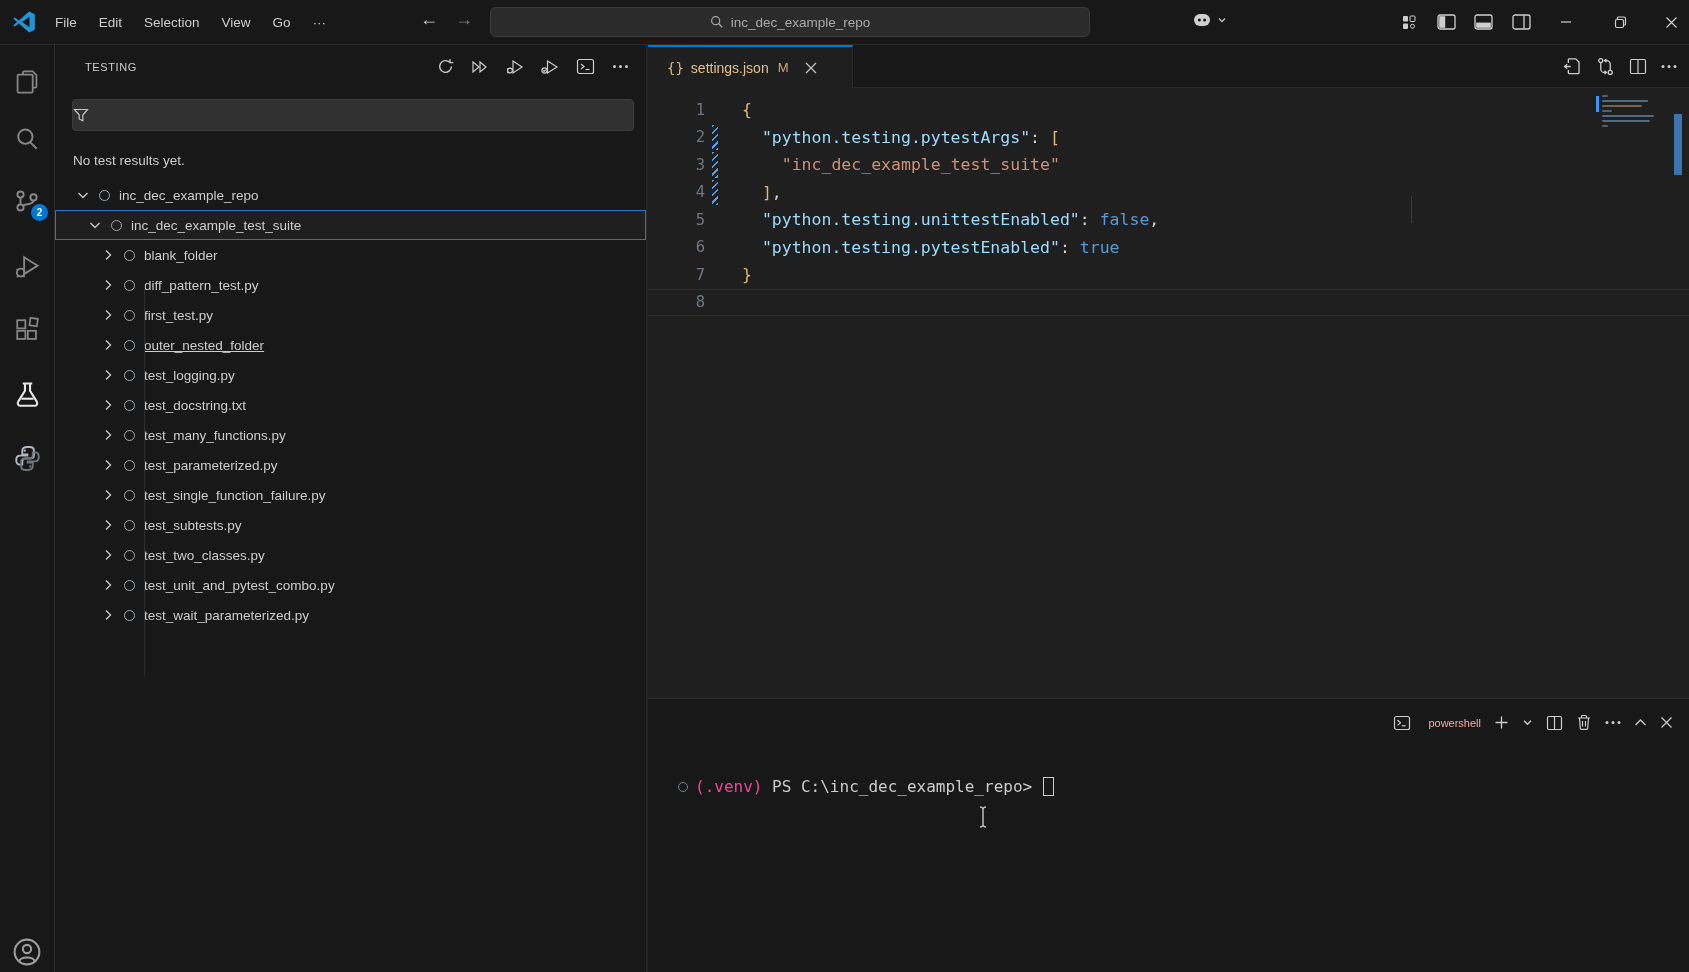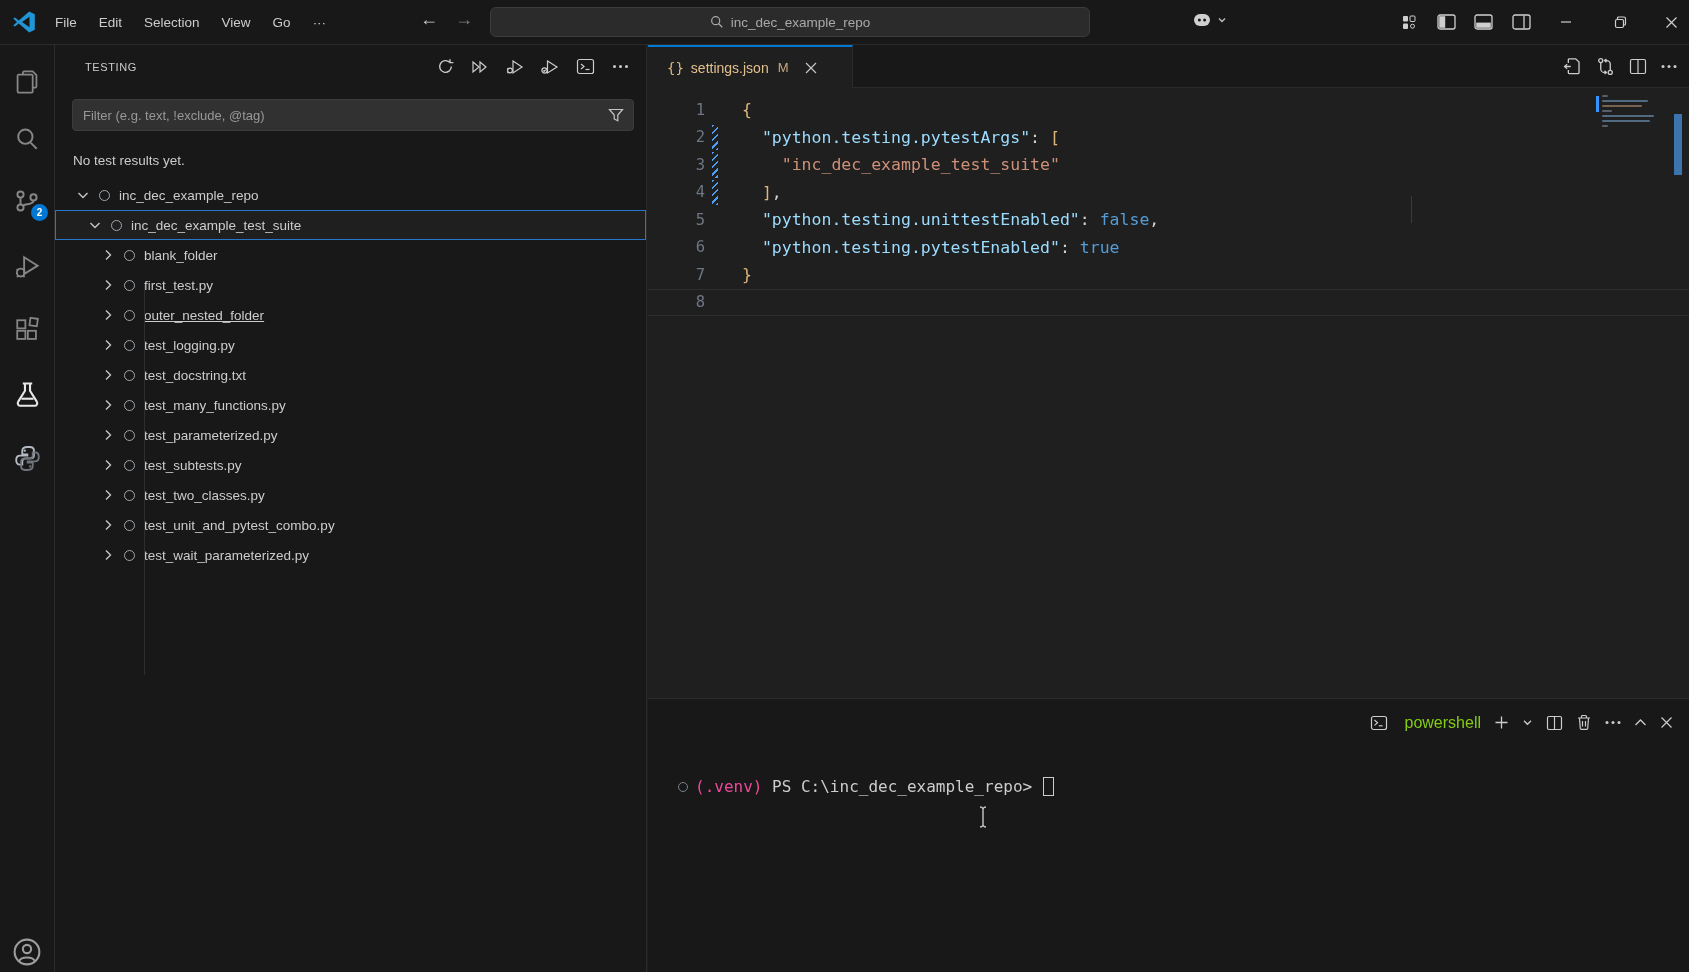--- a/index.html
+++ b/index.html
@@ -88,21 +88,21 @@
 
   
   #panel { position:absolute; left:648px; top:698px; width:1041px; height:274px;
     background:#181818; border-top:1px solid #2b2b2b; }
   #panel-tabs { position:absolute; left:28px; top:0; height:47px; display:flex; align-items:center; }
   .ptab { position:relative; height:47px; display:flex; align-items:center; margin-right:29px;
     font-size:11.5px; letter-spacing:.5px; color:#9d9d9d; }
   .ptab.active { color:#e7e7e7; }
   .ptab.active:after { content:""; position:absolute; left:0; right:0; bottom:6px; height:2px; background:#0078d4; }
   #panel-actions { position:absolute; right:16px; top:0; height:47px; display:flex; align-items:center; gap:13px; color:#cccccc; }
-  #shell-label { font-size:16px; color:#84cc16; margin-left:4px; }
+  #shell-label { font-size:11px; color:#fca5a5; margin-left:4px; }
   #termline { position:absolute; left:30px; top:78px; display:flex; align-items:center;
     font-family:"DejaVu Sans Mono",monospace; font-size:16px; white-space:pre; }
   #term-marker { width:10px; height:10px; border:1.6px solid #76828c; border-radius:50%; margin-right:7px; }
   .t-venv { color:#ec4899;margin-top:40px; } .t-plain { color:#cccccc; }
   #term-cursor { display:inline-block; width:11px; height:19px; border:1px solid #cccccc; margin-left:1px; }
   #mouse-ibeam { position:absolute; left:976px; top:805px; color:#c8c8c8; }
 </style>
 </head>
 <body>
 
@@ -289,21 +289,20 @@
       <span class="sb-act">
         <svg width="17" height="5" viewBox="0 0 17 5" fill="currentColor">
             <circle cx="2.5" cy="2.5" r="1.5"></circle>
             <circle cx="8.5" cy="2.5" r="1.5"></circle>
             <circle cx="14.5" cy="2.5" r="1.5"></circle>
           </svg>
       </span>
     </div>
   </div>
   <div id="filterbox">
-    <input id="filter-input" placeholder="Filter (e.g. text, !exclude, @tag)" style="">
     <span id="filter-funnel">
       <svg width="16" height="16" viewBox="0 0 16 16" fill="none" stroke="currentColor" stroke-width="1.2">
         <path d="M1.5 2.5 H14.5 L9.8 8 V13.8 L6.2 12 V8 Z"></path>
       </svg>
     </span>
   </div>
   <div id="sb-status">No test results yet.</div>
   <div id="tree">
       <div class="trow" style="padding-left: 20px;">
         <svg class="chev exp" viewBox="0 0 16 16" fill="none" stroke="currentColor" stroke-width="1.4">
@@ -324,20 +323,27 @@
           <path d="M6 3.5 L10.5 8 L6 12.5"></path>
         </svg>
         <span class="tcirc"></span>
         <span class="tlabel">blank_folder</span>
       </div>
       <div class="trow" style="padding-left: 45px;">
         <svg class="chev" viewBox="0 0 16 16" fill="none" stroke="currentColor" stroke-width="1.4">
           <path d="M6 3.5 L10.5 8 L6 12.5"></path>
         </svg>
         <span class="tcirc"></span>
+        <span class="tlabel">diff_pattern_test.py</span>
+      </div>
+      <div class="trow" style="padding-left: 45px;">
+        <svg class="chev" viewBox="0 0 16 16" fill="none" stroke="currentColor" stroke-width="1.4">
+          <path d="M6 3.5 L10.5 8 L6 12.5"></path>
+        </svg>
+        <span class="tcirc"></span>
         <span class="tlabel">first_test.py</span>
       </div>
       <div class="trow" style="padding-left: 45px; text-decoration: underline;">
         <svg class="chev" viewBox="0 0 16 16" fill="none" stroke="currentColor" stroke-width="1.4">
           <path d="M6 3.5 L10.5 8 L6 12.5"></path>
         </svg>
         <span class="tcirc"></span>
         <span class="tlabel">outer_nested_folder</span>
       </div>
       <div class="trow" style="padding-left: 45px;">
@@ -360,20 +366,27 @@
         </svg>
         <span class="tcirc"></span>
         <span class="tlabel">test_many_functions.py</span>
       </div>
       <div class="trow" style="padding-left: 45px;">
         <svg class="chev" viewBox="0 0 16 16" fill="none" stroke="currentColor" stroke-width="1.4">
           <path d="M6 3.5 L10.5 8 L6 12.5"></path>
         </svg>
         <span class="tcirc"></span>
         <span class="tlabel">test_parameterized.py</span>
+      </div>
+      <div class="trow" style="padding-left: 45px;">
+        <svg class="chev" viewBox="0 0 16 16" fill="none" stroke="currentColor" stroke-width="1.4">
+          <path d="M6 3.5 L10.5 8 L6 12.5"></path>
+        </svg>
+        <span class="tcirc"></span>
+        <span class="tlabel">test_single_function_failure.py</span>
       </div>
       <div class="trow" style="padding-left: 45px;">
         <svg class="chev" viewBox="0 0 16 16" fill="none" stroke="currentColor" stroke-width="1.4">
           <path d="M6 3.5 L10.5 8 L6 12.5"></path>
         </svg>
         <span class="tcirc"></span>
         <span class="tlabel">test_subtests.py</span>
       </div>
       <div class="trow" style="padding-left: 45px;">
         <svg class="chev" viewBox="0 0 16 16" fill="none" stroke="currentColor" stroke-width="1.4">

